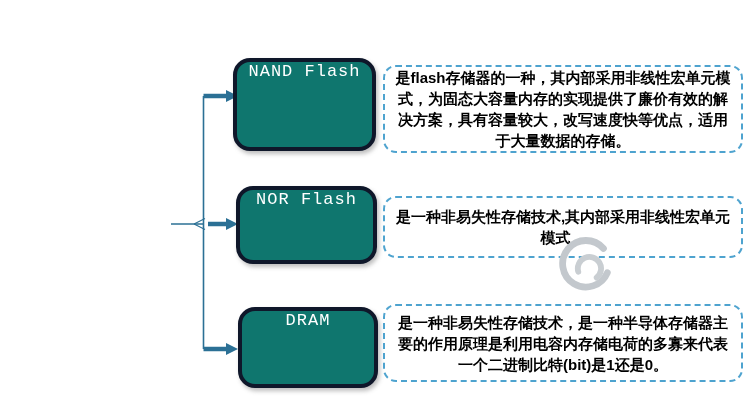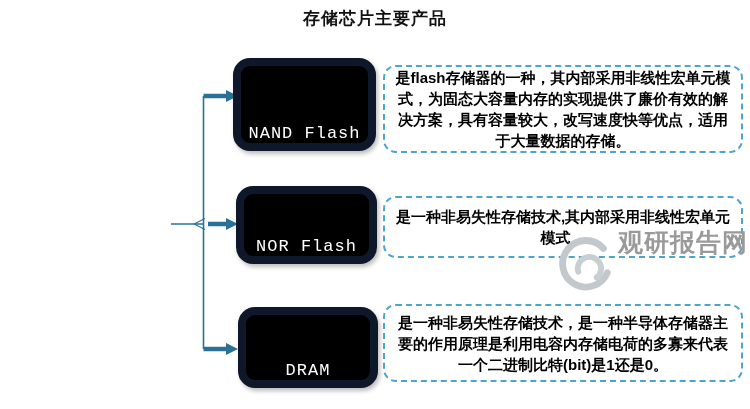--- a/index.html
+++ b/index.html
@@ -12,25 +12,25 @@
   }
   .title{
     position:absolute;left:0;top:7px;width:750px;
     text-align:center;
     font-family:"Liberation Serif",serif;
     font-weight:bold;font-size:17px;color:#111;
     letter-spacing:1px;
   }
   .node{
     position:absolute;box-sizing:border-box;
-    background:#000000;
-    border:8px solid #0f172a;
+    background:#0f766e;
+    border:4px solid #0f172a;
     border-radius:17px;
     box-shadow:2px 3px 4px rgba(110,110,110,.45);
-    display:flex;align-items:flex-end;justify-content:center;
+    display:flex;align-items:flex-start;justify-content:center;
     color:#ffffff;
   }
   .node-root{left:8px;top:188px;width:164px;height:74px;
     font-weight:bold;font-size:17px;letter-spacing:2px;}
   .node-label{
     font-family:"Liberation Mono","DejaVu Sans Mono",monospace;
     font-size:17px;letter-spacing:1px;white-space:nowrap;
   }
   .node-nand{left:233px;top:58px;width:143px;height:93px;}
   .node-nor{left:236px;top:186px;width:141px;height:78px;}
@@ -84,21 +84,20 @@
       <line x1="208" y1="224" x2="227" y2="224" stroke-width="4.5"></line>
       <line x1="203.5" y1="349" x2="227" y2="349" stroke-width="4.5"></line>
     </g>
     <g fill="#2B7095" stroke="none">
       <polygon points="226,90 226,102 238,96"></polygon>
       <polygon points="226,218 226,230 238,224"></polygon>
       <polygon points="226,343 226,355 238,349"></polygon>
     </g>
   </svg>
 
-  <div class="title">存储芯片主要产品</div>
 
 
   <div class="node node-nand">
     <span class="node-label">NAND Flash</span>
   </div>
   <div class="node node-nor">
     <span class="node-label">NOR Flash</span>
   </div>
   <div class="node node-dram">
     <span class="node-label">DRAM</span>
@@ -112,16 +111,15 @@
   </div>
   <div class="desc desc-dram">
     <span>是一种非易失性存储技术，是一种半导体存储器主要的作用原理是利用电容内存储电荷的多寡来代表一个二进制比特(bit)是1还是0。</span>
   </div>
 
   <div class="watermark">
     <svg class="wm-logo" width="62" height="62" viewBox="0 0 64 64">
       <path d="M49,15 A24,24 0 1 0 53,40" fill="none" stroke="#C3C8CD" stroke-width="7" stroke-linecap="round"></path>
       <path d="M23,39 A12,12 0 1 1 42,45" fill="none" stroke="#C9CED2" stroke-width="6" stroke-linecap="round"></path>
     </svg>
-    <div class="wm-name">观研报告网</div>
   </div>
 
 </div>
 
 </body></html>

